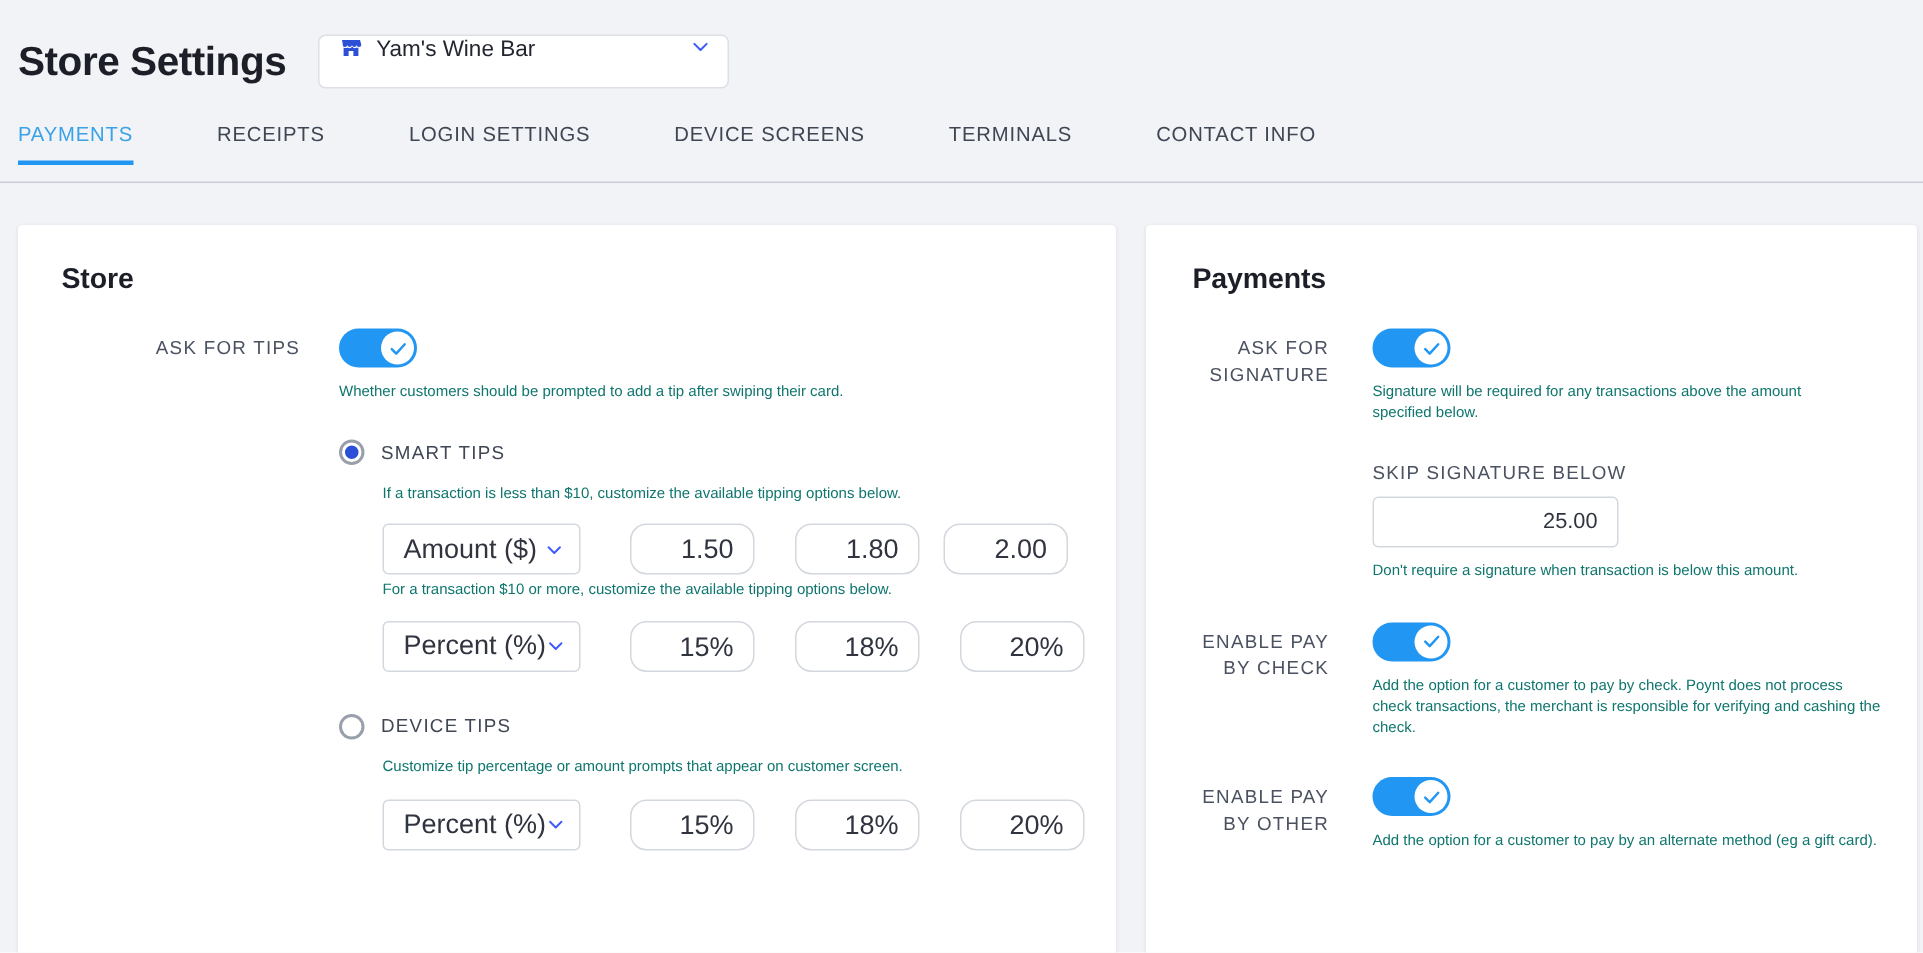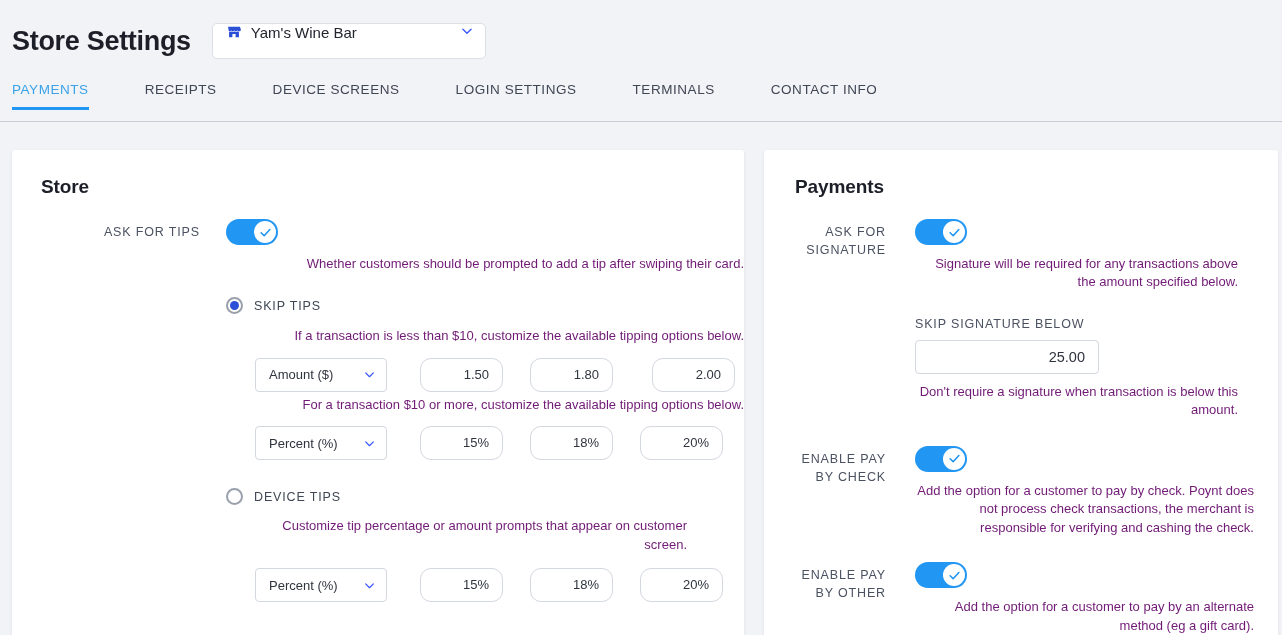--- a/index.html
+++ b/index.html
@@ -154,24 +154,23 @@
     color: #4a5160;
     text-align: right;
     line-height: 1.42;
     padding-top: 5px;
     flex-shrink: 0;
   }
 
   .setting-body { flex: 1; min-width: 0; }
 
   .desc {
-    font-size: 13px;
-    color: #701a75;
+    font-size: 10px;
+    color: #0f766e;
     line-height: 1.42;
-    text-align: right;
   }
 
   
   .toggle {
     width: 52px;
     height: 26px;
     border-radius: 13px;
     background: #2196f3;
     display: flex;
     align-items: center;
@@ -234,24 +233,23 @@
     display: flex;
     gap: 9px;
   }
 
   .select-box,
   .value-box {
     height: 34px;
     background: #ffffff;
     border: 1px solid #d3d7de;
     border-radius: 4px;
-    font-size: 13px;
+    font-size: 18px;
     color: #30343f;
     font-family: inherit;
-    justify-content: center;
   }
 
   .select-box {
     width: 132px;
     display: flex;
     align-items: center;
     padding: 0 10px 0 13px;
     cursor: pointer;
   }
   .select-box .sel-text { flex: 1; white-space: nowrap; }
@@ -261,21 +259,21 @@
 
   .value-box {
     width: 83px;
     text-align: right;
     padding: 0 13px;
     line-height: 32px;
     border-radius: 11px;
   }
 
   .amount-box {
-    width: 184px;
+    width: 164px;
     height: 34px;
     background: #ffffff;
     border: 1px solid #d3d7de;
     border-radius: 4px;
     font-size: 14.5px;
     color: #30343f;
     text-align: right;
     padding: 0 13px;
     line-height: 32px;
     font-family: inherit;
@@ -301,22 +299,22 @@
     <span class="store-name">Yam's Wine Bar</span>
     <svg class="chevron" viewBox="0 0 24 24" fill="none" stroke="currentColor" stroke-width="2.4" stroke-linecap="round" stroke-linejoin="round">
       <polyline points="5 9 12 16 19 9"></polyline>
     </svg>
   </div>
 </div>
 
 <div class="tabs-bar">
   <button class="tab active">PAYMENTS</button>
   <button class="tab">RECEIPTS</button>
+  <button class="tab">LOGIN SETTINGS</button>
   <button class="tab">DEVICE SCREENS</button>
-  <button class="tab">LOGIN SETTINGS</button>
   <button class="tab">TERMINALS</button>
   <button class="tab">CONTACT INFO</button>
 </div>
 
 <div class="content">
 
   <div class="card card-tips">
     <div class="card-title">Store</div>
 
     <div class="setting-row" style="margin-top:21px;">
@@ -329,35 +327,35 @@
             </svg>
           </span>
         </button>
 
         <div class="desc" style="margin-top:10px;">Whether customers should be prompted to add a tip after swiping their card.</div>
 
         <div class="radio-line" style="margin-top:24px;">
           <span class="radio checked">
               <span class="dot"></span>
             </span>
-          <span class="radio-label">SKIP TIPS</span>
+          <span class="radio-label">SMART TIPS</span>
         </div>
 
         <div class="desc" style="margin-top:13px;margin-left:29px;">If a transaction is less than $10, customize the available tipping options below.</div>
 
         <div class="field-row" style="margin-top:12px;margin-left:29px;">
           <div class="select-box">
             <span class="sel-text">Amount ($)</span>
             <svg class="chevron-sm" viewBox="0 0 24 24" fill="none" stroke="currentColor" stroke-width="2.4" stroke-linecap="round" stroke-linejoin="round">
                 <polyline points="5 9 12 16 19 9"></polyline>
               </svg>
           </div>
           <div class="value-box" style="margin-left:24px;">1.50</div>
           <div class="value-box" style="margin-left:18px;">1.80</div>
-          <div class="value-box" style="margin-left:30px;">2.00</div>
+          <div class="value-box" style="margin-left:7px;">2.00</div>
         </div>
 
         <div class="desc" style="margin-top:4px;margin-left:29px;">For a transaction $10 or more, customize the available tipping options below.</div>
 
         <div class="field-row" style="margin-top:12px;margin-left:29px;">
           <div class="select-box">
             <span class="sel-text">Percent (%)</span>
             <svg class="chevron-sm" viewBox="0 0 24 24" fill="none" stroke="currentColor" stroke-width="2.4" stroke-linecap="round" stroke-linejoin="round">
                 <polyline points="5 9 12 16 19 9"></polyline>
               </svg>

